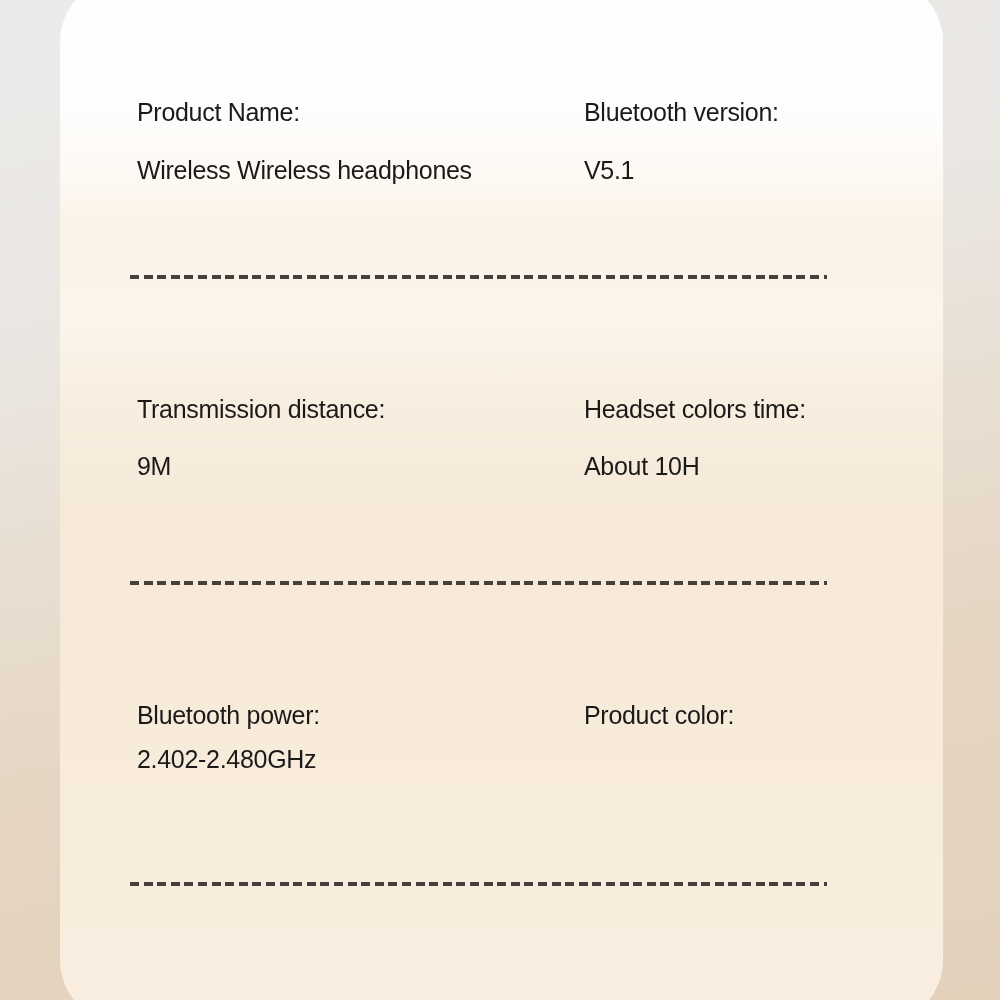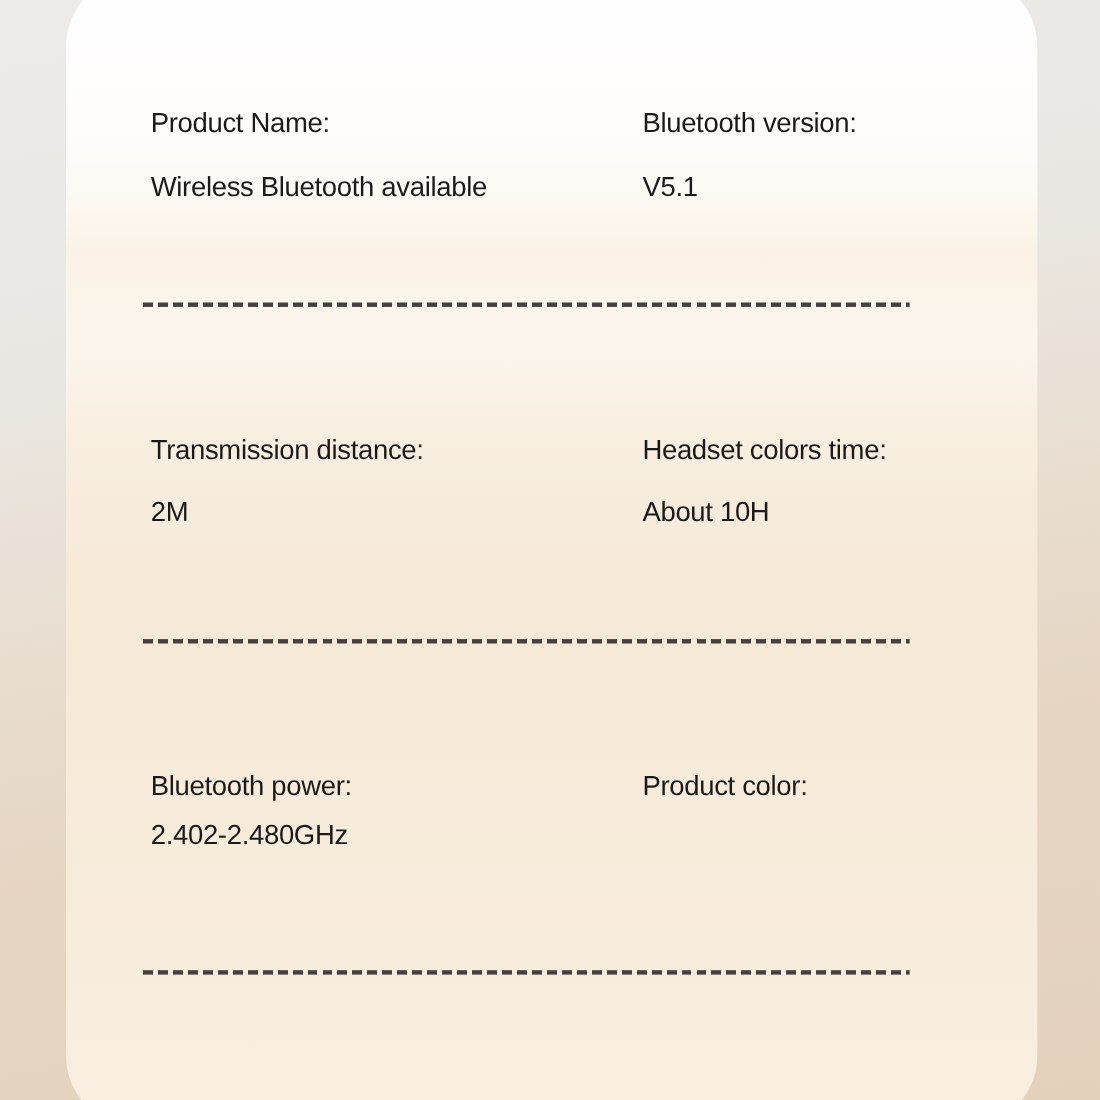--- a/index.html
+++ b/index.html
@@ -87,28 +87,28 @@
 </head>
 <body>
 
 <div class="stage">
 
   <div class="spec-card"></div>
 
   <div class="content">
 
     <div class="spec-text col-left row-1a">Product Name:</div>
-    <div class="spec-text col-left row-1b">Wireless Bluetooth available</div>
+    <div class="spec-text col-left row-1b">Wireless Wireless headphones</div>
     <div class="spec-text col-right row-1a">Bluetooth version:</div>
     <div class="spec-text col-right row-1b">V5.1</div>
 
     <div class="divider divider-1"></div>
 
     <div class="spec-text col-left row-2a">Transmission distance:</div>
-    <div class="spec-text col-left row-2b">2M</div>
+    <div class="spec-text col-left row-2b">9M</div>
     <div class="spec-text col-right row-2a">Headset colors time:</div>
     <div class="spec-text col-right row-2b">About 10H</div>
 
     <div class="divider divider-2"></div>
 
     <div class="spec-text col-left row-3a">Bluetooth power:</div>
     <div class="spec-text col-left row-3b">2.402-2.480GHz</div>
     <div class="spec-text col-right row-3a">Product color:</div>
 
     <div class="divider divider-3"></div>

